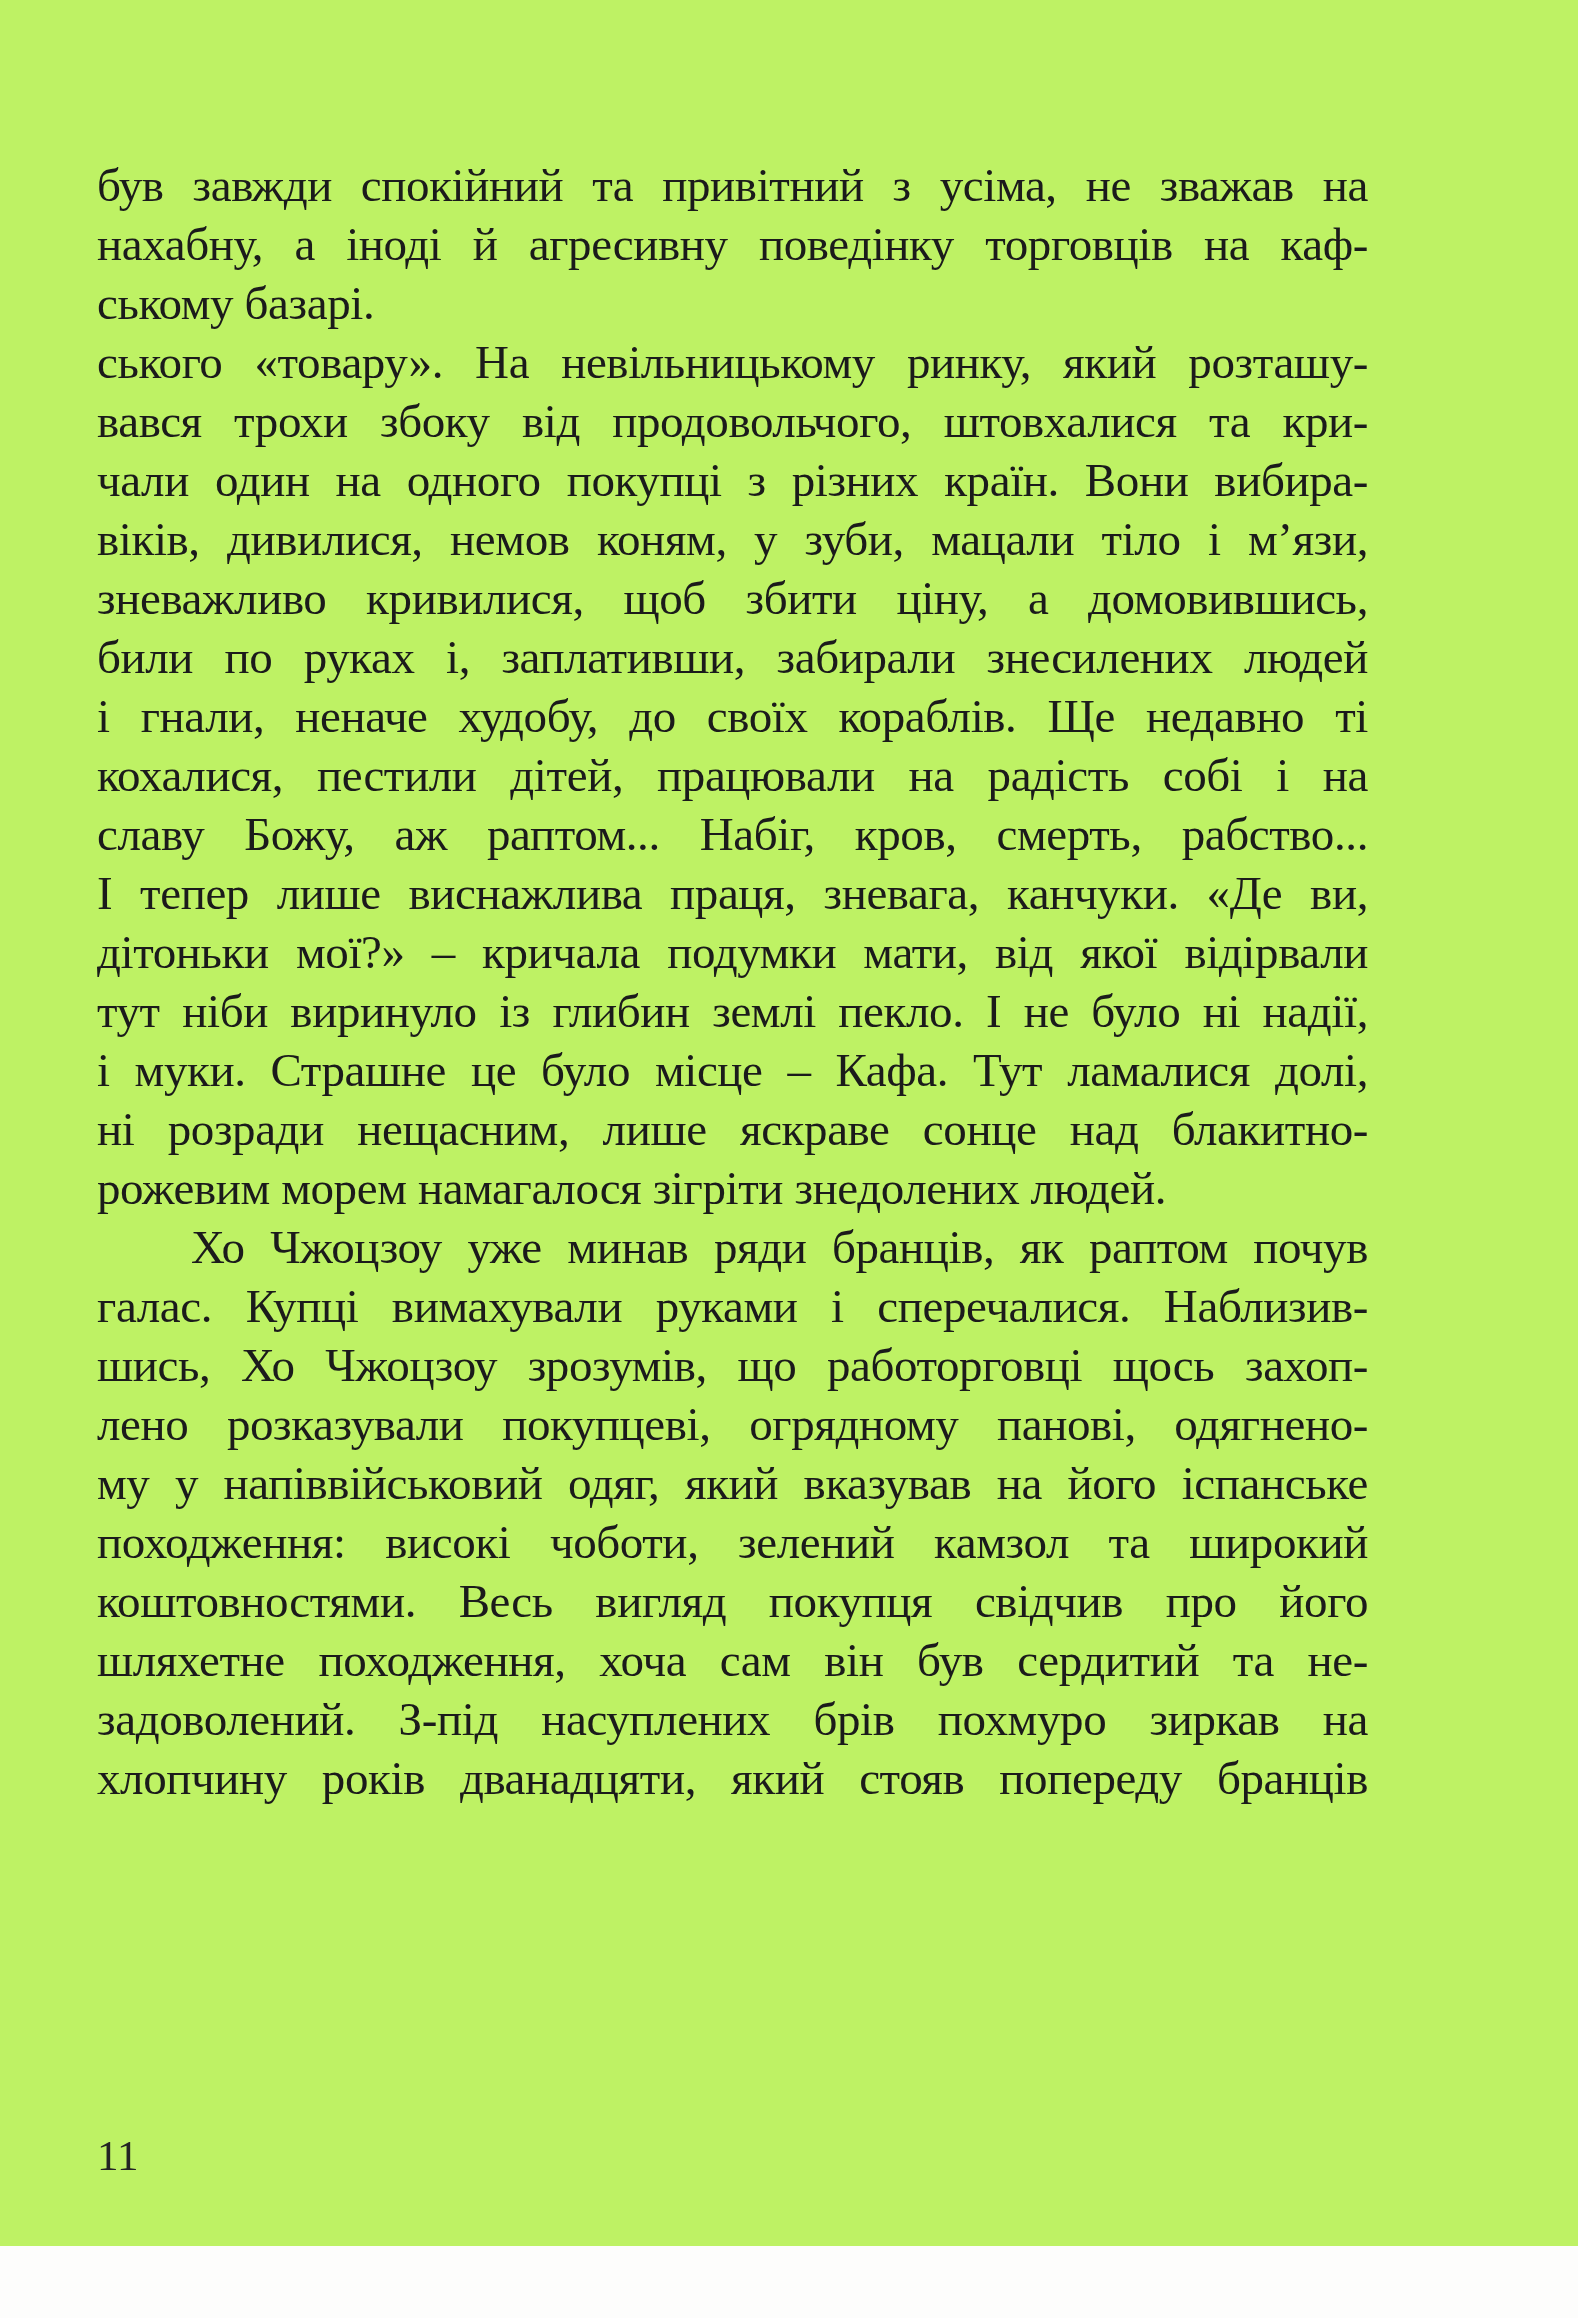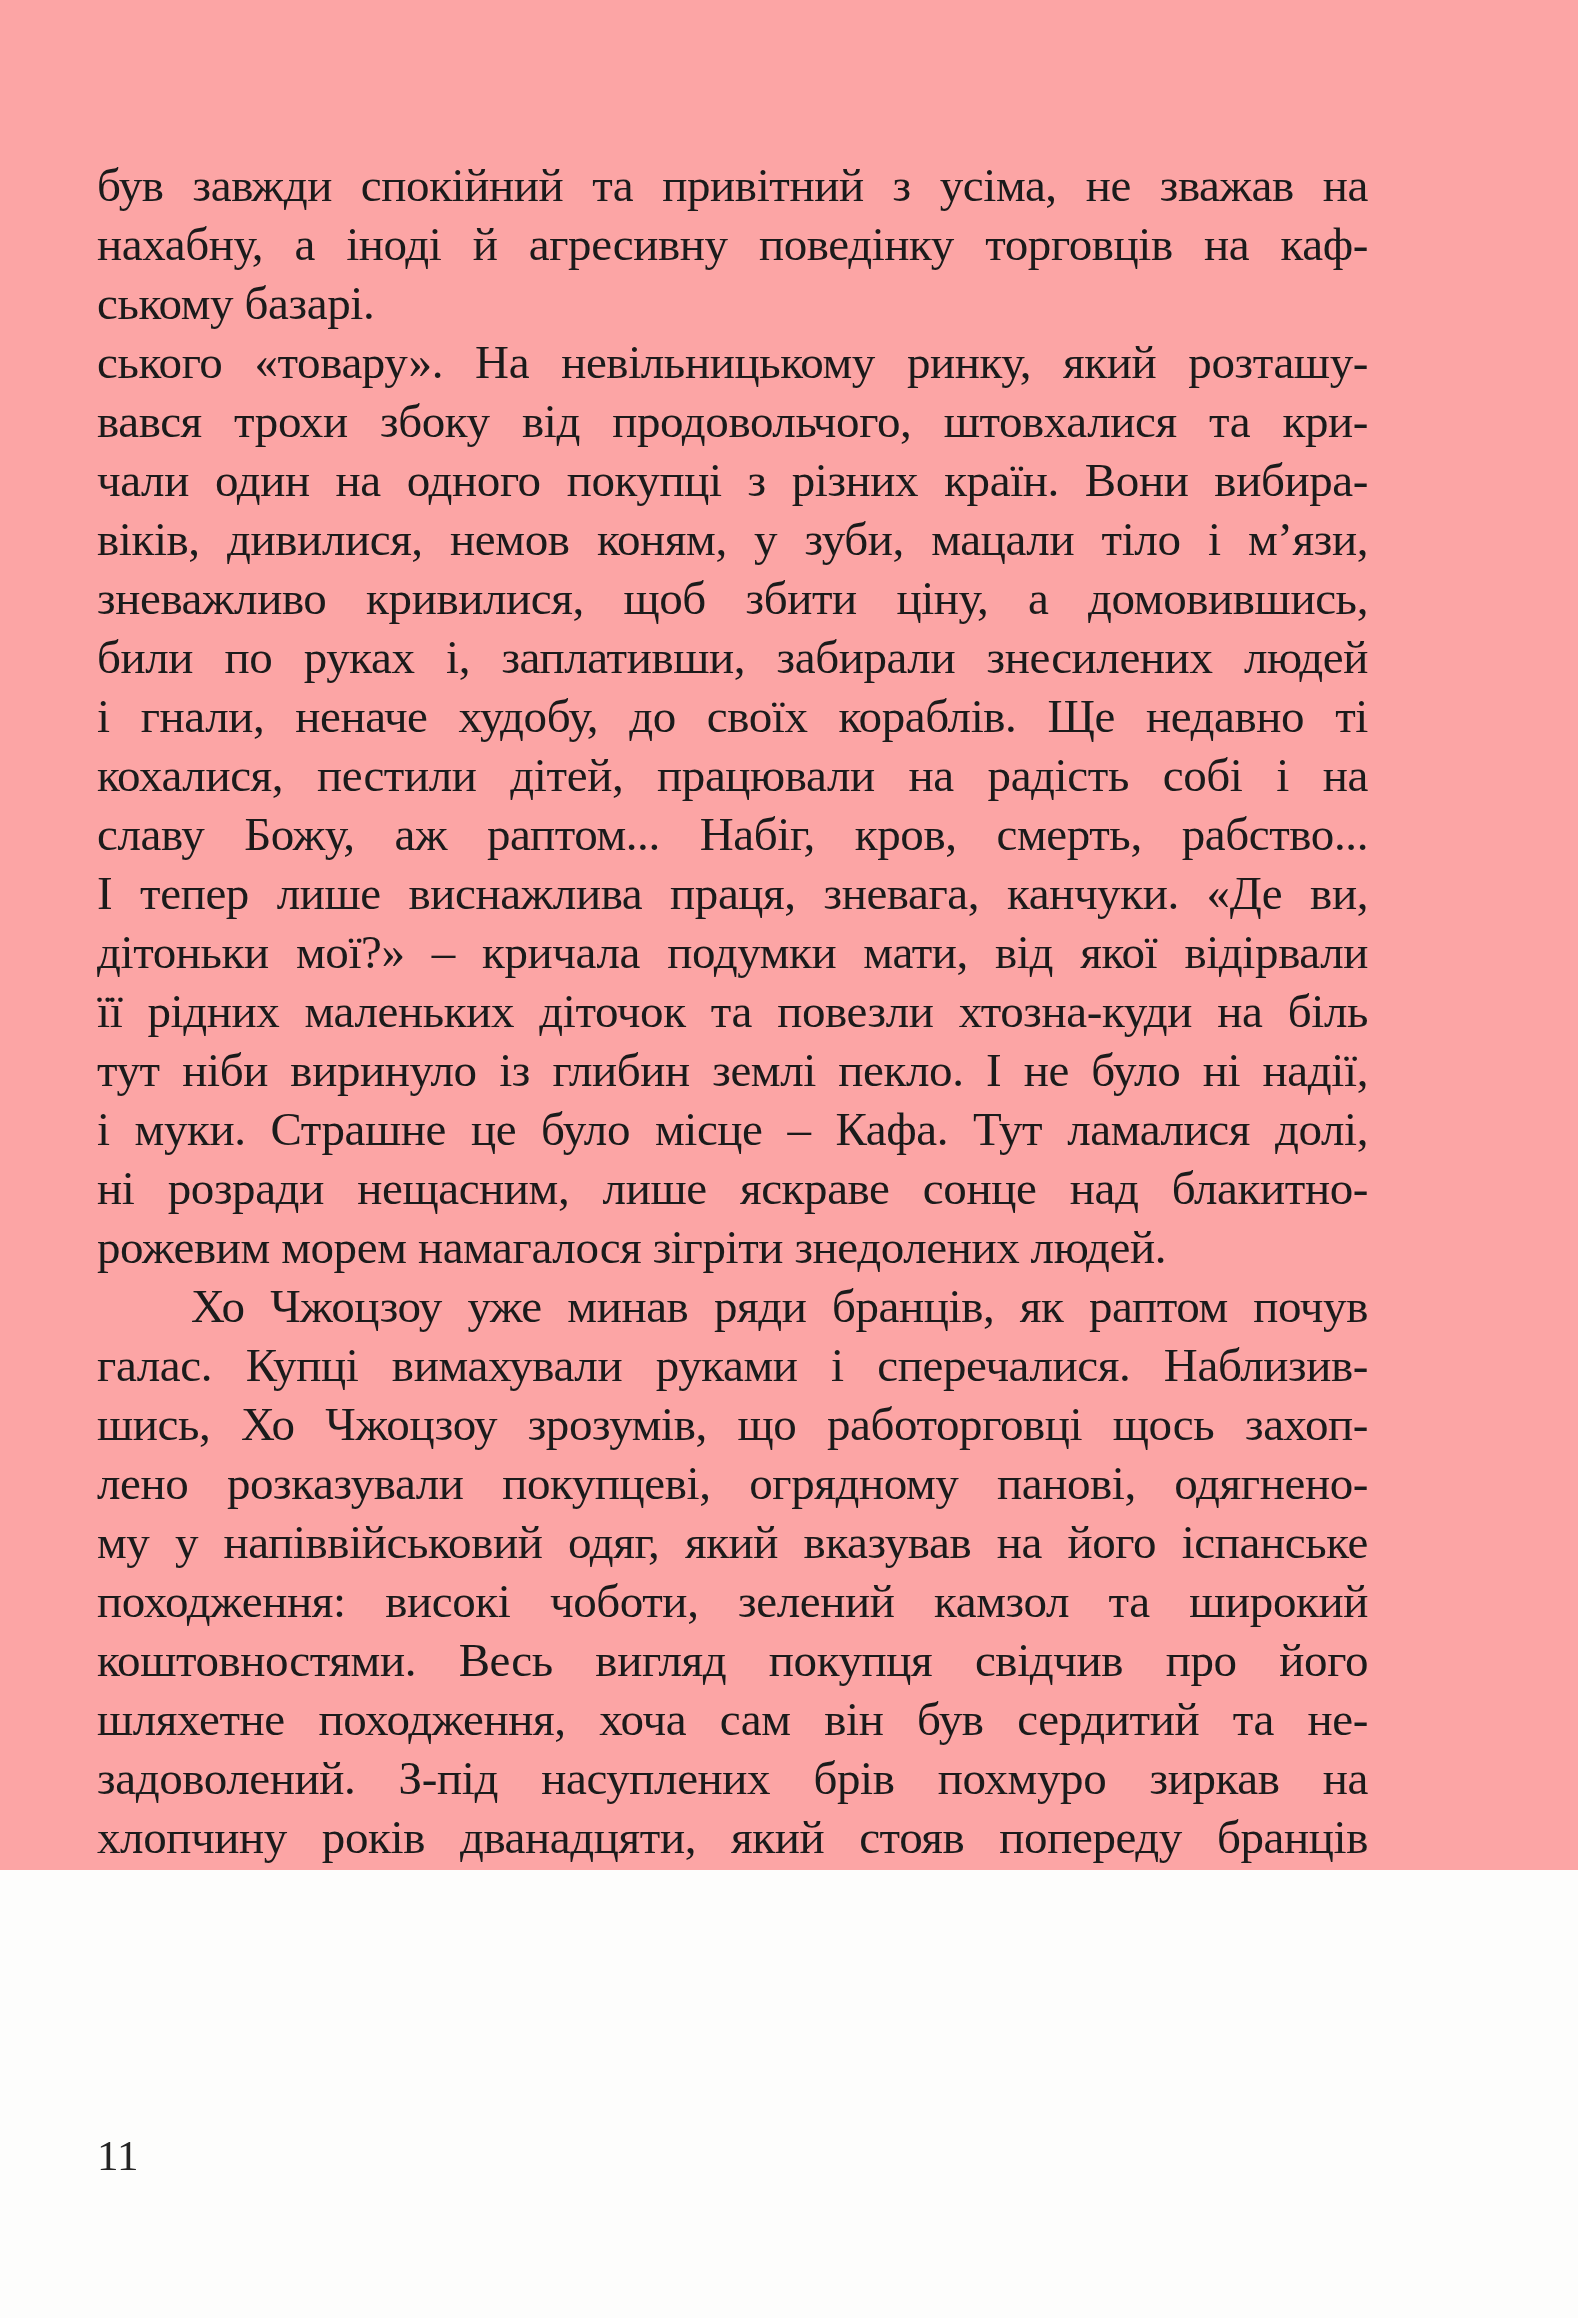--- a/index.html
+++ b/index.html
@@ -9,22 +9,22 @@
   body {
     width: 1579px;
     height: 2319px;
     background: #fdfdfc;
     font-family: "Liberation Serif", "DejaVu Serif", serif;
     overflow: hidden;
   }
   .scan-page {
     position: relative;
     width: 1579px;
-    height: 1870px;
-    background: #fca5a5;
+    height: 2246px;
+    background: #bef264;
   }
   .text-block {
     position: absolute;
     left: 97px;
     top: 156px;
     width: 1271px;
     color: #1b1b1b;
   }
   .text-line {
     height: 59px;
@@ -64,21 +64,20 @@
       <div class="text-line">вався трохи збоку від продовольчого, штовхалися та кри-</div>
       <div class="text-line">чали один на одного покупці з різних країн. Вони вибира-</div>
       <div class="text-line">віків, дивилися, немов коням, у зуби, мацали тіло і м’язи,</div>
       <div class="text-line">зневажливо кривилися, щоб збити ціну, а домовившись,</div>
       <div class="text-line">били по руках і, заплативши, забирали знесилених людей</div>
       <div class="text-line">і гнали, неначе худобу, до своїх кораблів. Ще недавно ті</div>
       <div class="text-line">кохалися, пестили дітей, працювали на радість собі і на</div>
       <div class="text-line">славу Божу, аж раптом... Набіг, кров, смерть, рабство...</div>
       <div class="text-line">І тепер лише виснажлива праця, зневага, канчуки. «Де ви,</div>
       <div class="text-line">дітоньки мої?» – кричала подумки мати, від якої відірвали</div>
-      <div class="text-line">її рідних маленьких діточок та повезли хтозна-куди на біль</div>
       <div class="text-line">тут ніби виринуло із глибин землі пекло. І не було ні надії,</div>
       <div class="text-line">і муки. Страшне це було місце – Кафа. Тут ламалися долі,</div>
       <div class="text-line">ні розради нещасним, лише яскраве сонце над блакитно-</div>
       <div class="text-line para-end">рожевим морем намагалося зігріти знедолених людей.</div>
       <div class="text-line indent">Хо Чжоцзоу уже минав ряди бранців, як раптом почув</div>
       <div class="text-line">галас. Купці вимахували руками і сперечалися. Наблизив-</div>
       <div class="text-line">шись, Хо Чжоцзоу зрозумів, що работорговці щось захоп-</div>
       <div class="text-line">лено розказували покупцеві, огрядному панові, одягнено-</div>
       <div class="text-line">му у напіввійськовий одяг, який вказував на його іспанське</div>
       <div class="text-line">походження: високі чоботи, зелений камзол та широкий</div>

